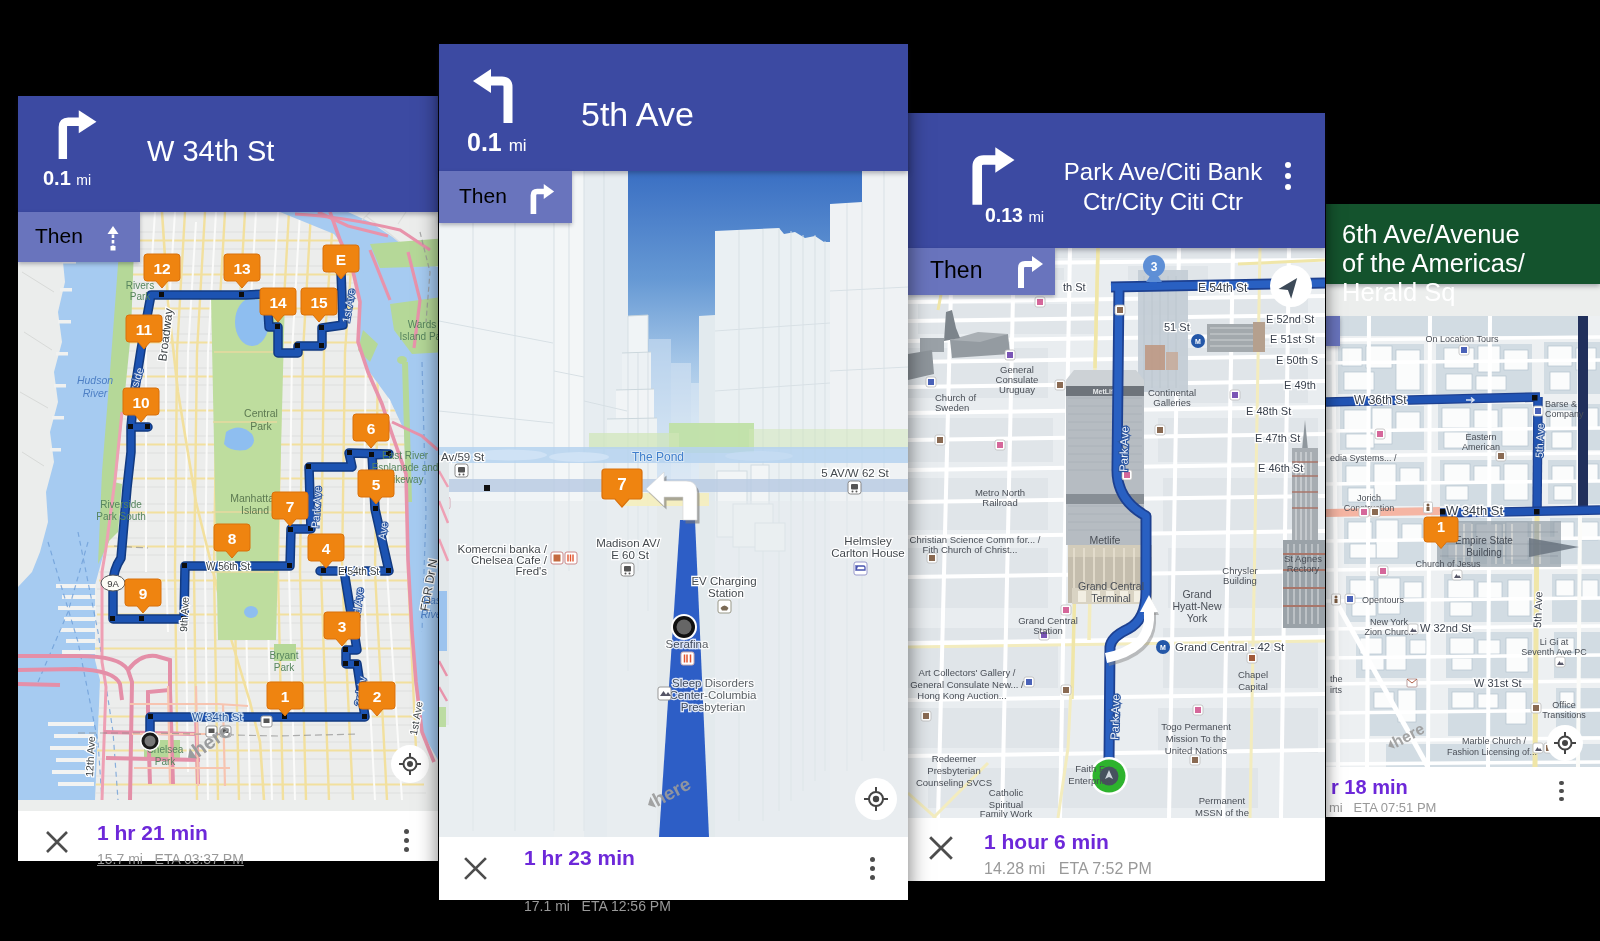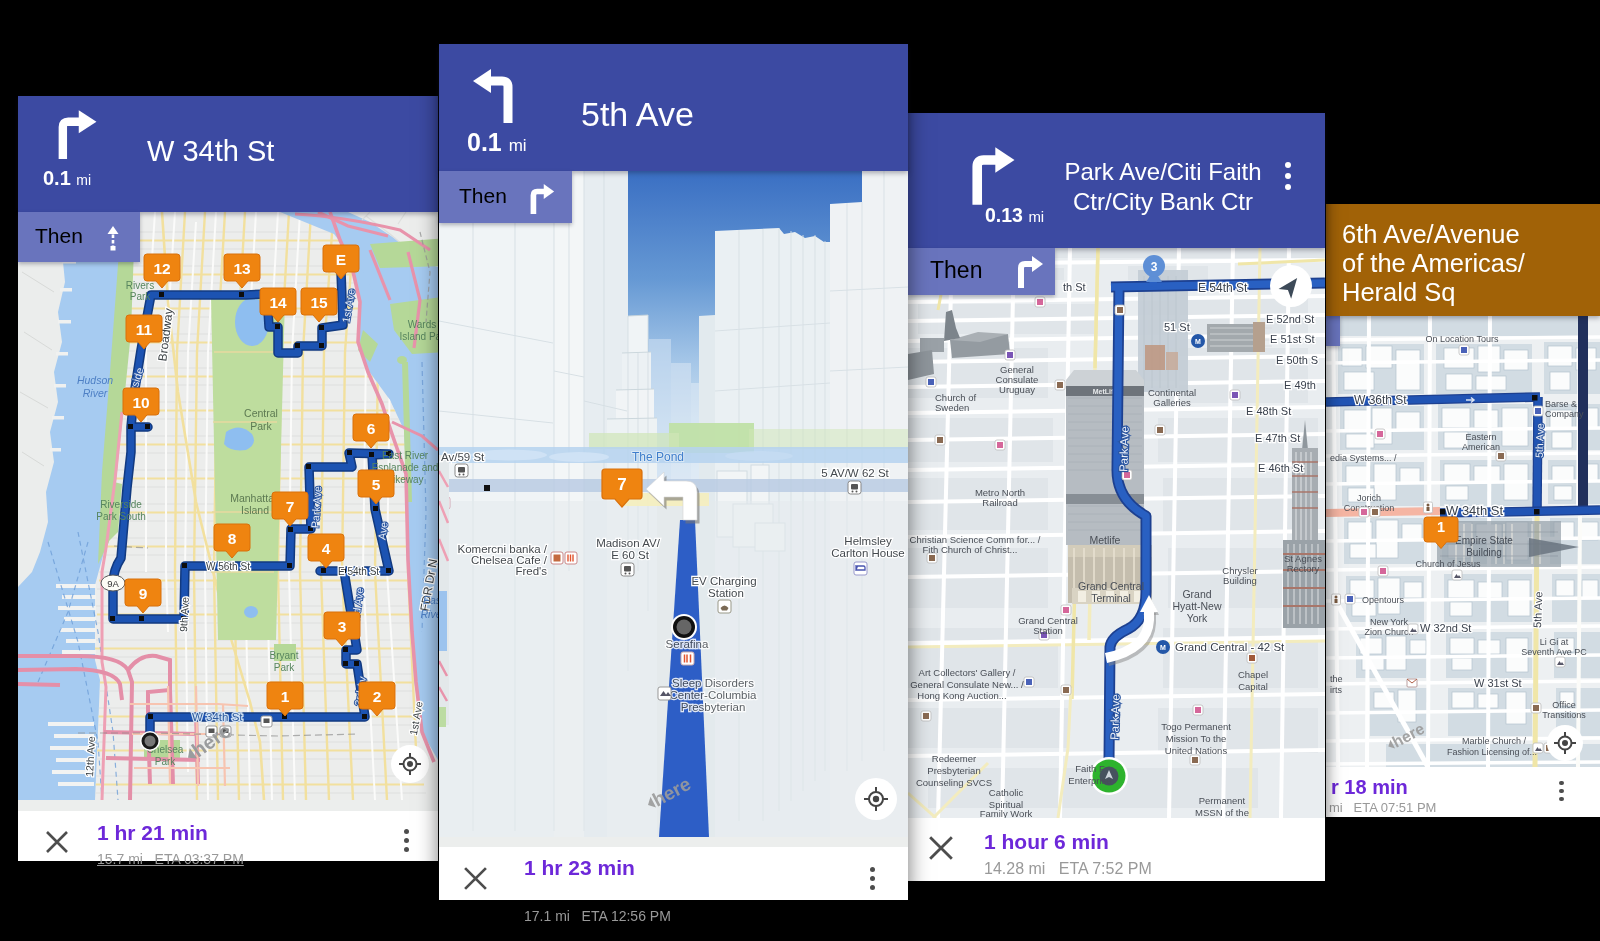--- a/index.html
+++ b/index.html
@@ -737,21 +737,21 @@
           <line x1="239" y1="433" x2="239" y2="438"></line>
           <line x1="228" y1="427" x2="233" y2="427"></line>
           <line x1="245" y1="427" x2="250" y2="427"></line>
     </g>
     <circle cx="239" cy="427" r="3" fill="#444"></circle>
   </svg>
   </div>
 
   <div class="thenbar" style="left:0;top:112px;width:14px;height:30px;"></div>
 
-  <div class="hdr" style="height:112px;background:#a16207;">
+  <div class="hdr" style="height:80px;background:#14532d;">
     <div style="position:absolute;left:16px;top:16px;font-size:25.5px;line-height:29px;">6th Ave/Avenue<br>of the Americas/<br>Herald Sq</div>
   </div>
 
   <div class="bbar" style="height:50px;">
     <div class="ttl" style="left:5px;top:9px;font-size:20px;">r 18 min</div>
     <div class="sub" style="left:3px;top:33px;font-size:13px;">mi&nbsp;&nbsp;&nbsp;ETA 07:51 PM</div>
     <div class="dots3" style="left:232px;top:10px;width:7px;">
         <span style="width:4.5px;height:4.5px;margin:3.5px auto;"></span>
         <span style="width:4.5px;height:4.5px;margin:3.5px auto;"></span>
         <span style="width:4.5px;height:4.5px;margin:3.5px auto;"></span>
@@ -1119,21 +1119,21 @@
   </svg>
   </div>
 
   <div class="hdr" style="height:135px;">
 
     <svg width="56" height="66" style="left:54px;top:30px;" viewBox="0 0 52 62">
       <path d="M14 58 L14 22 Q14 16 20 16 L33 16" fill="none" stroke="#fff" stroke-width="9"></path>
       <path d="M31 4 L49 16 L31 28 Z" fill="#fff"></path>
     </svg>
     <div style="position:absolute;left:36px;top:91px;font-size:19.5px;font-weight:bold;margin-left:41px;">0.13 <span style="font-size:15px;font-weight:normal;">mi</span></div>
-    <div style="position:absolute;left:130px;top:44px;width:250px;text-align:center;font-size:24px;line-height:30px;">Park Ave/Citi Faith Ctr/City Bank Ctr</div>
+    <div style="position:absolute;left:130px;top:44px;width:250px;text-align:center;font-size:24px;line-height:30px;">Park Ave/Citi Bank Ctr/City Citi Ctr</div>
     <div class="dots3" style="left:376px;top:44px;width:8px;">
         <span style="background:#fff;width:6px;height:6px;margin:5px auto;"></span>
         <span style="background:#fff;width:6px;height:6px;margin:5px auto;"></span>
         <span style="background:#fff;width:6px;height:6px;margin:5px auto;"></span>
       </div>
   </div>
 
   <div class="thenbar" style="left:0;top:135px;width:147px;height:47px;">
     <div style="position:absolute;left:22px;top:9px;font-size:23px;">Then</div>
     <svg width="34" height="36" style="left:103px;top:6px;" viewBox="0 0 34 36">
@@ -1358,21 +1358,21 @@
   </div>
 
   <div class="thenbar" style="left:0;top:127px;width:133px;height:52px;">
     <div style="position:absolute;left:20px;top:13px;font-size:21px;">Then</div>
     <svg width="32" height="34" style="left:85px;top:11px;" viewBox="0 0 34 36">
       <path d="M10 34 L10 14 Q10 10 14 10 L22 10" fill="none" stroke="#fff" stroke-width="6"></path>
       <path d="M21 2 L32 10 L21 18 Z" fill="#fff"></path>
     </svg>
   </div>
 
-  <div class="bbar" style="height:53px;">
+  <div class="bbar" style="height:63px;">
     <svg class="xx" width="25" height="25" style="left:24px;top:19px;" viewBox="0 0 24 24">
         <path d="M2 2 L22 22 M22 2 L2 22" stroke="#4d4d4d" stroke-width="2.6"></path>
       </svg>
     <div class="ttl" style="left:85px;top:9px;font-size:21px;">1 hr 23 min</div>
     <div class="sub" style="left:85px;top:41px;font-size:14px;margin-top:20px;">17.1 mi&nbsp;&nbsp;&nbsp;ETA 12:56 PM</div>
     <div class="dots3" style="left:429px;top:16px;width:8px;">
         <span></span>
         <span></span>
         <span></span>
       </div>

